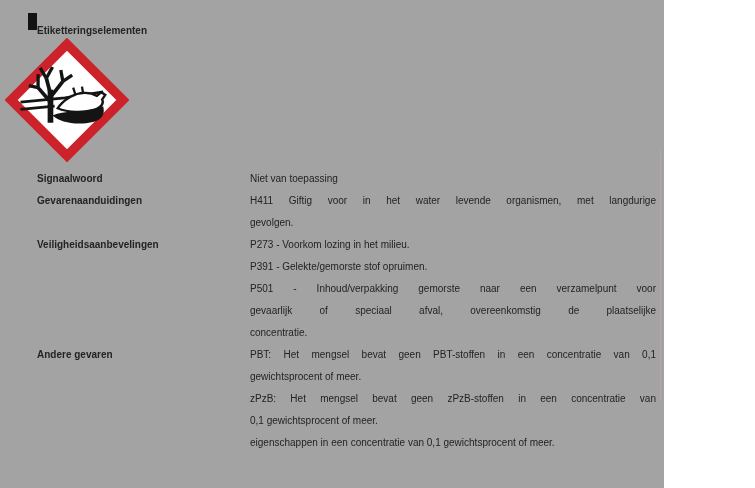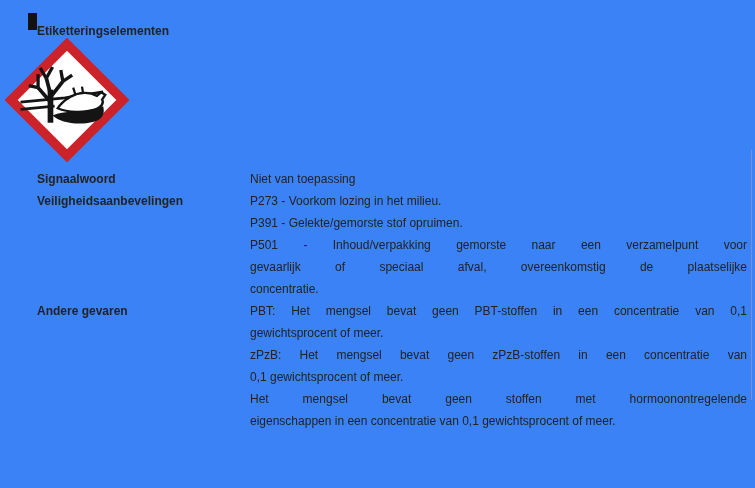--- a/index.html
+++ b/index.html
@@ -1,22 +1,22 @@
 <!DOCTYPE html>
 <html><head>
 <meta charset="utf-8">
 <style>
   html,body{margin:0;padding:0;background:#ffffff;}
   .page{
     position:relative;
-    width:755px;height:488px;
+    width:664px;height:488px;
     box-sizing:border-box;
-    background:#3b82f6;
+    background:#a3a3a3;
     font-family:"Liberation Sans",sans-serif;
-    font-size:12px;line-height:22px;
+    font-size:10px;line-height:22px;
     color:#232323;
     padding-top:20px;
     overflow:hidden;
   }
   .row{display:flex;align-items:flex-start;}
   .col-label{
     flex:0 0 250px;width:250px;box-sizing:border-box;
     padding-left:37px;font-weight:700;
   }
   .col-value{flex:1;box-sizing:border-box;padding-right:8px;}
@@ -74,37 +74,43 @@
     </div>
   </div>
 
   <div class="row signal">
     <div class="col-label">Signaalwoord</div>
     <div class="col-value">
       <div class="line">Niet van toepassing</div>
     </div>
   </div>
 
+  <div class="row">
+    <div class="col-label">Gevarenaanduidingen</div>
+    <div class="col-value">
+      <div class="line j">H411 Giftig voor in het water levende organismen, met langdurige</div>
+      <div class="line">gevolgen.</div>
+    </div>
+  </div>
 
   <div class="row">
     <div class="col-label">Veiligheidsaanbevelingen</div>
     <div class="col-value">
       <div class="line">P273 - Voorkom lozing in het milieu.</div>
       <div class="line">P391 - Gelekte/gemorste stof opruimen.</div>
       <div class="line j">P501 - Inhoud/verpakking gemorste naar een verzamelpunt voor</div>
       <div class="line j">gevaarlijk of speciaal afval, overeenkomstig de plaatselijke</div>
       <div class="line">concentratie.</div>
     </div>
   </div>
 
   <div class="row">
     <div class="col-label">Andere gevaren</div>
     <div class="col-value">
       <div class="line j">PBT: Het mengsel bevat geen PBT-stoffen in een concentratie van 0,1</div>
       <div class="line">gewichtsprocent of meer.</div>
       <div class="line j">zPzB: Het mengsel bevat geen zPzB-stoffen in een concentratie van</div>
       <div class="line">0,1 gewichtsprocent of meer.</div>
-      <div class="line j">Het mengsel bevat geen stoffen met hormoonontregelende</div>
       <div class="line">eigenschappen in een concentratie van 0,1 gewichtsprocent of meer.</div>
     </div>
   </div>
 
 </div>
 
 </body></html>

